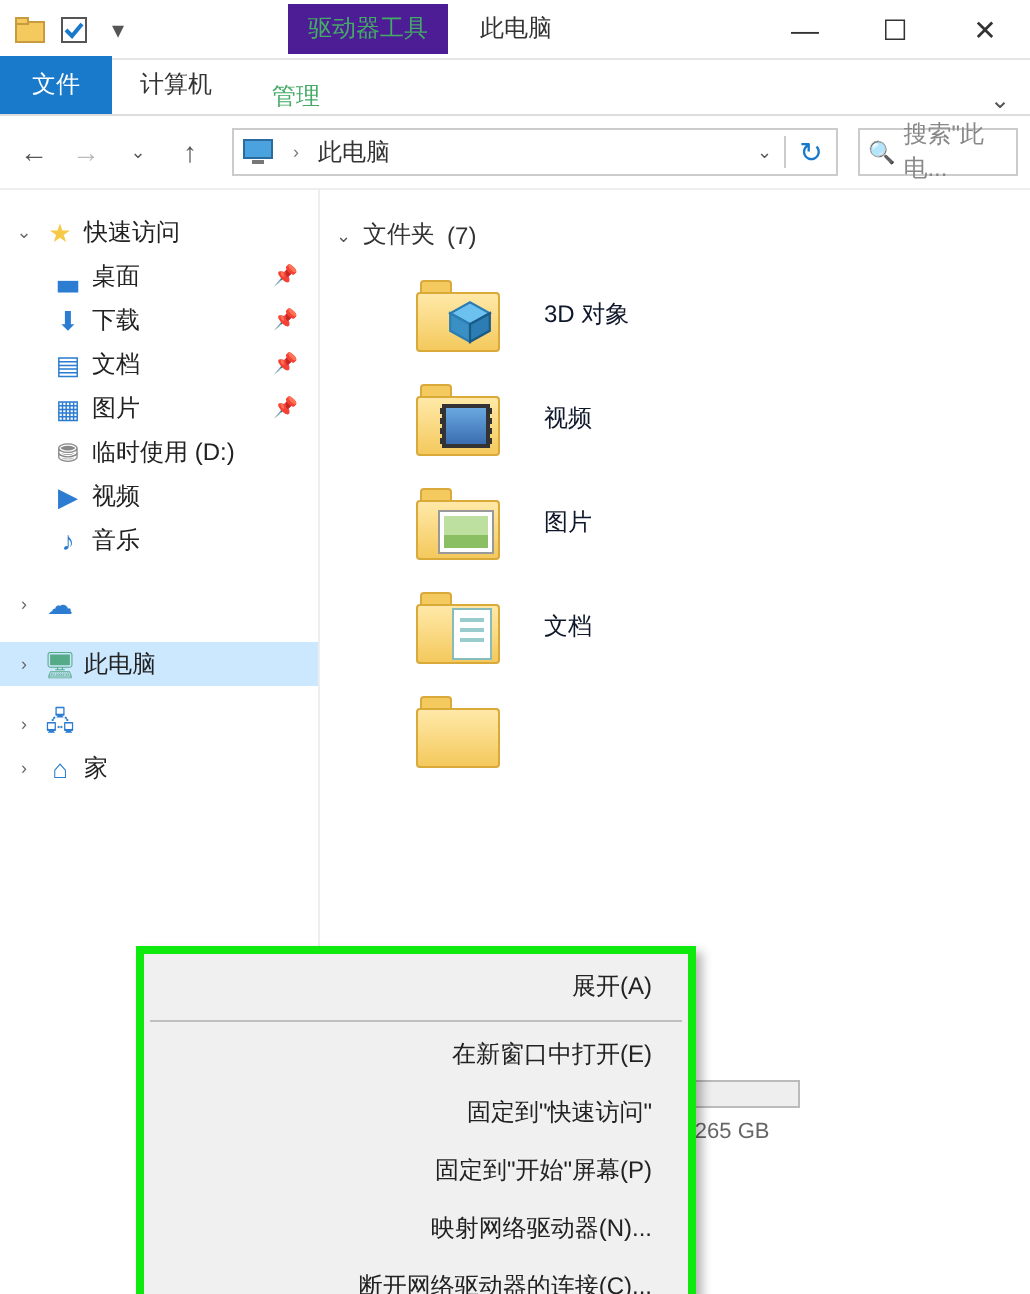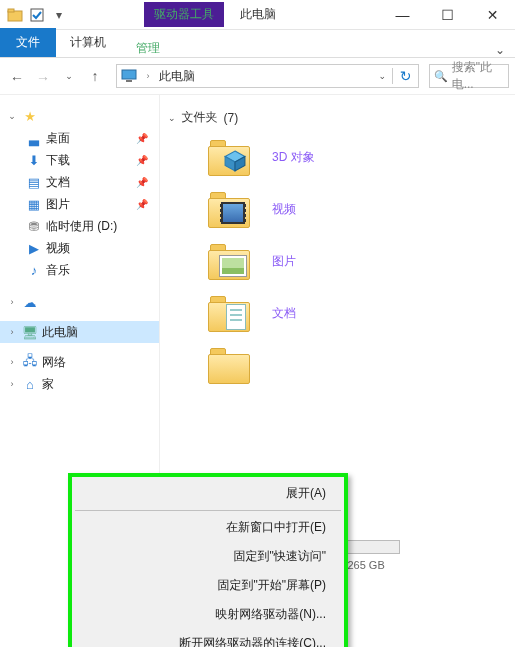--- a/index.html
+++ b/index.html
@@ -42,21 +42,21 @@
 .tree-label { flex: 1; color: #222; }
 .pin { color: #888; font-size: 10px; padding-right: 6px; }
 
 .content { flex: 1; padding: 10px 0 10px 8px; overflow: hidden; }
 .folder-header { display: flex; align-items: center; gap: 6px; color: #333; padding: 4px 0 12px 0; }
 .folder-header .caret { color: #555; font-size: 9px; }
 .folder-header .flabel { color: #333; font-size: 12px; }
 .folders-list { display: flex; flex-direction: column; gap: 14px; padding-left: 40px; }
 .folder-row { display: flex; align-items: center; gap: 22px; }
 .big-icon { width: 42px; height: 38px; position: relative; }
-.folder-name { color: #8b5cf6; }
+.folder-name { color: #0f172a; }
 
 
 .fbody { position: absolute; bottom: 0; left: 0; width: 42px; height: 30px; background: linear-gradient(#ffe9a8, #f4c95d); border: 1px solid #d9aa3a; border-radius: 2px; }
 .ftab { position: absolute; top: 2px; left: 2px; width: 16px; height: 8px; background: #f4c95d; border: 1px solid #d9aa3a; border-radius: 2px 2px 0 0; }
 .overlay-cube { position: absolute; width: 22px; height: 22px; right: 4px; bottom: 4px; }
 .overlay-film { position: absolute; right: 5px; bottom: 4px; width: 24px; height: 22px; background: linear-gradient(#6aa8e0,#3a6db0); border: 2px solid #333; }
 .overlay-film::before, .overlay-film::after { content: ''; position: absolute; top: 0; bottom: 0; width: 3px; background: repeating-linear-gradient(#333 0 3px, transparent 3px 5px); }
 .overlay-film::before { left: -3px; } .overlay-film::after { right: -3px; }
 .overlay-pic { position: absolute; right: 4px; bottom: 4px; width: 26px; height: 20px; background: linear-gradient(#bde0a0 60%, #8abf63 60%); border: 2px solid #fff; box-shadow: 0 0 0 1px #999; }
 .overlay-doc { position: absolute; right: 4px; bottom: 2px; width: 20px; height: 26px; background: #fff; border: 1px solid #8bb; }
@@ -146,20 +146,21 @@
     <span class="sicon">🔍</span>
     <span>搜索"此电...</span>
   </div>
 </div>
 
 <div class="body-area">
   <div class="sidebar">
     <div class="tree-item depth1">
       <span class="tree-caret">⌄</span>
       <span class="tree-icon i-star">★</span>
+      <span class="tree-label">快速访问</span>
     </div>
     <div class="tree-item depth2">
       <span class="tree-icon i-desktop">▃</span>
       <span class="tree-label">桌面</span>
       <span class="pin">📌</span>
     </div>
     <div class="tree-item depth2">
       <span class="tree-icon i-down">⬇</span>
       <span class="tree-label">下载</span>
       <span class="pin">📌</span>
@@ -197,21 +198,20 @@
     <div class="tree-item depth1 selected">
       <span class="tree-caret">›</span>
       <span class="tree-icon i-pc">🖥</span>
       <span class="tree-label">此电脑</span>
     </div>
 
     <div style="height:8px"></div>
     <div class="tree-item depth1">
       <span class="tree-caret">›</span>
       <span class="tree-icon i-net">🖧</span>
-      <span class="tree-label">网络</span>
     </div>
 
     <div class="tree-item depth1">
       <span class="tree-caret">›</span>
       <span class="tree-icon i-home">⌂</span>
       <span class="tree-label">家</span>
     </div>
   </div>
 
   <div class="content">

